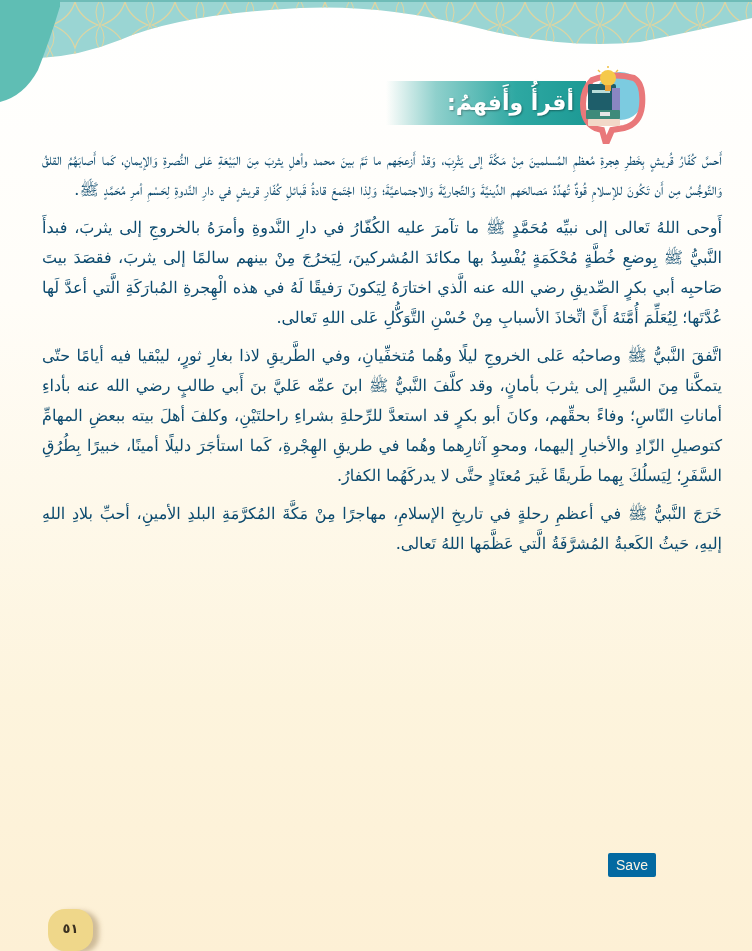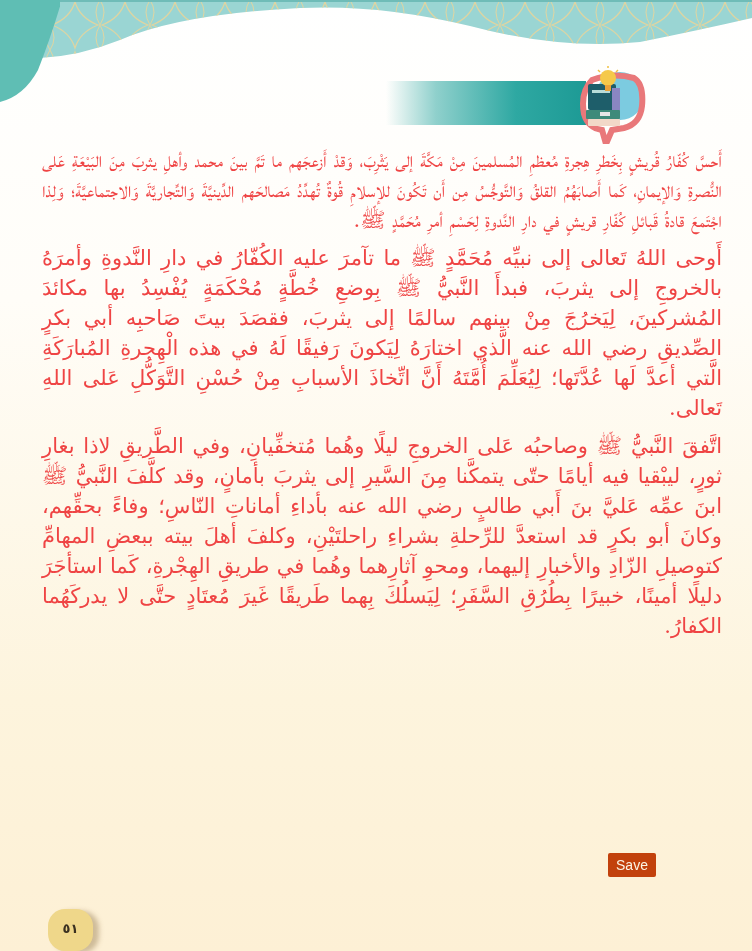--- a/index.html
+++ b/index.html
@@ -16,27 +16,27 @@
       background: linear-gradient(to right, rgba(255,255,255,0) 0%, #8fd0cc 25%, #2ea8a2 65%, #1d9a95 100%);
     }
     .heading-title {
       position: absolute; right: 74px; top: 17px; height: 40px; line-height: 40px;
       color: #ffffff; font-family: "DejaVu Sans", sans-serif; font-weight: bold; font-size: 22px;
       text-shadow: 1px 1px 2px rgba(0,0,0,0.35); direction: rtl; white-space: nowrap;
     }
     .heading-icon { position: absolute; left: 186px; top: 0; width: 76px; height: 78px; }
     .content {
       position: absolute; left: 42px; top: 145px; width: 680px;
-      direction: rtl; text-align: justify; color: #ef4444;
-      font-size: 21px; line-height: 30px;
+      direction: rtl; text-align: justify; color: #0c4a6e;
+      font-size: 16px; line-height: 30px;
     }
     .content p { margin: 0 0 8px 0; text-align-last: right; }
     .save-button {
       position: absolute; left: 608px; top: 853px; width: 48px; height: 24px;
-      background: #c2410c; color: #fbf4e4; border: none; border-radius: 2px;
+      background: #0369a1; color: #fbf4e4; border: none; border-radius: 2px;
       font-family: "Liberation Sans", sans-serif; font-size: 14px; line-height: 24px; text-align: center;
       cursor: pointer; padding: 0;
     }
     .page-tab {
       position: absolute; left: 48px; top: 909px; width: 45px; height: 42px;
       background: #efd78a; box-shadow: 6px 2px 5px rgba(120,90,40,0.35); border-radius: 17px;
     }
     .page-number {
       position: absolute; left: 0; right: 0; top: 12px; text-align: center;
       font-family: "DejaVu Sans", sans-serif; font-size: 13px; font-weight: bold; color: #3a3020;
@@ -60,20 +60,21 @@
     <rect x="0" y="0" width="752" height="110" fill="url(#star-pattern)" opacity="0.9"></rect>
   </g>
   <rect x="0" y="0" width="752" height="2" fill="#6fbcb8"></rect>
 </svg>
 <svg class="left-blob" viewBox="0 0 60 110" preserveAspectRatio="none">
   <path d="M0 0 L62 0 Q50 40 38 70 Q24 96 0 102 Z" fill="#5fbeb4"></path>
 </svg>
 
 <div class="heading-wrap">
   <div class="heading-bar"></div>
+  <div class="heading-title">أقرأُ وأَفهمُ:</div>
   <svg class="heading-icon" viewBox="0 0 76 78">
     <circle cx="48" cy="30" r="24" fill="#7ccbe0"></circle>
     <path d="M20 14 Q40 6 62 12 Q72 18 70 40 Q68 58 52 62 L40 64 L34 78 L30 64 Q16 62 12 48 Q8 26 20 14 Z" fill="none" stroke="#e9787a" stroke-width="6"></path>
     <rect x="16" y="18" width="28" height="26" rx="2" fill="#1e5e6a"></rect>
     <rect x="40" y="22" width="8" height="24" fill="#8a86c2"></rect>
     <rect x="20" y="24" width="18" height="3" fill="#b8dcd8"></rect>
     <rect x="14" y="44" width="34" height="9" rx="1" fill="#3e8a7a"></rect>
     <rect x="28" y="46" width="10" height="4" fill="#e6e6e6"></rect>
     <rect x="16" y="53" width="32" height="7" rx="1" fill="#f2d8c8"></rect>
     <circle cx="36" cy="12" r="8" fill="#f5c94a"></circle>
@@ -81,19 +82,20 @@
     <line x1="36" y1="0" x2="36" y2="2" stroke="#f0c040" stroke-width="1.5"></line>
     <line x1="26" y1="4" x2="28" y2="6" stroke="#f0c040" stroke-width="1.5"></line>
     <line x1="46" y1="4" x2="44" y2="6" stroke="#f0c040" stroke-width="1.5"></line>
   </svg>
 </div>
 
 <div class="content">
   <p>أَحسَّ كُفّارُ قُريشٍ بِخَطرِ هِجرةِ مُعظمِ المُسلمينَ مِنْ مَكَّةَ إلى يَثْرِبَ، وَقدْ أَزعجَهم ما تَمَّ بينَ محمد وأهلِ يثربَ مِنَ البَيْعَةِ عَلى النُّصرةِ وَالإيمانِ، كَما أَصابَهُمُ القلقُ وَالتَّوجُّسُ مِن أَن تَكُونَ للإسلامِ قُوةٌ تُهدِّدُ مَصالحَهم الدِّينيَّةَ وَالتِّجاريَّةَ وَالاجتماعيَّةَ؛ وَلِذا اجْتَمعَ قادةُ قَبائلِ كُفّارِ قريشٍ في دارِ النَّدوةِ لِحَسْمِ أمرِ مُحَمَّدٍ ﷺ.</p>
   <p>أَوحى اللهُ تَعالى إلى نبيِّه مُحَمَّدٍ ﷺ ما تآمرَ عليه الكُفّارُ في دارِ النَّدوةِ وأمرَهُ بالخروجِ إلى يثربَ، فبدأَ النَّبيُّ ﷺ بِوضعِ خُطَّةٍ مُحْكَمَةٍ يُفْسِدُ بها مكائدَ المُشركينَ، لِيَخرُجَ مِنْ بينهم سالمًا إلى يثربَ، فقصَدَ بيتَ صَاحبِه أبي بكرٍ الصِّديقِ رضي الله عنه الَّذي اختارَهُ لِيَكونَ رَفيقًا لَهُ في هذه الْهِجرةِ المُبارَكَةِ الَّتي أعدَّ لَها عُدَّتَها؛ لِيُعَلِّمَ أُمَّتَهُ أَنَّ اتِّخاذَ الأسبابِ مِنْ حُسْنِ التَّوَكُّلِ عَلى اللهِ تَعالى.</p>
   <p>اتَّفقَ النَّبيُّ ﷺ وصاحبُه عَلى الخروجِ ليلًا وهُما مُتخفِّيانِ، وفي الطَّريقِ لاذا بغارِ ثورٍ، ليبْقيا فيه أيامًا حتّى يتمكَّنا مِنَ السَّيرِ إلى يثربَ بأمانٍ، وقد كلَّفَ النَّبيُّ ﷺ ابنَ عمِّه عَليَّ بنَ أَبي طالبٍ رضي الله عنه بأداءِ أماناتِ النّاسِ؛ وفاءً بحقِّهم، وكانَ أبو بكرٍ قد استعدَّ للرِّحلةِ بشراءِ راحلتَيْنِ، وكلفَ أهلَ بيته ببعضِ المهامِّ كتوصيلِ الزّادِ والأخبارِ إليهما، ومحوِ آثارِهما وهُما في طريقِ الهِجْرةِ، كَما استأجَرَ دليلًا أمينًا، خبيرًا بِطُرُقِ السَّفَرِ؛ لِيَسلُكَ بِهما طَريقًا غَيرَ مُعتَادٍ حتَّى لا يدركَهُما الكفارُ.</p>
+  <p>خَرَجَ النَّبيُّ ﷺ في أعظمِ رحلةٍ في تاريخِ الإسلامِ، مهاجرًا مِنْ مَكَّةَ المُكرَّمَةِ البلدِ الأمينِ، أحبِّ بلادِ اللهِ إليهِ، حَيثُ الكَعبةُ المُشرَّفَةُ الَّتي عَظَّمَها اللهُ تَعالى.</p>
 </div>
 
 <button class="save-button">Save</button>
 
 <div class="page-tab">
   <div class="page-number">٥١</div>
 </div>
 
 </body></html>

